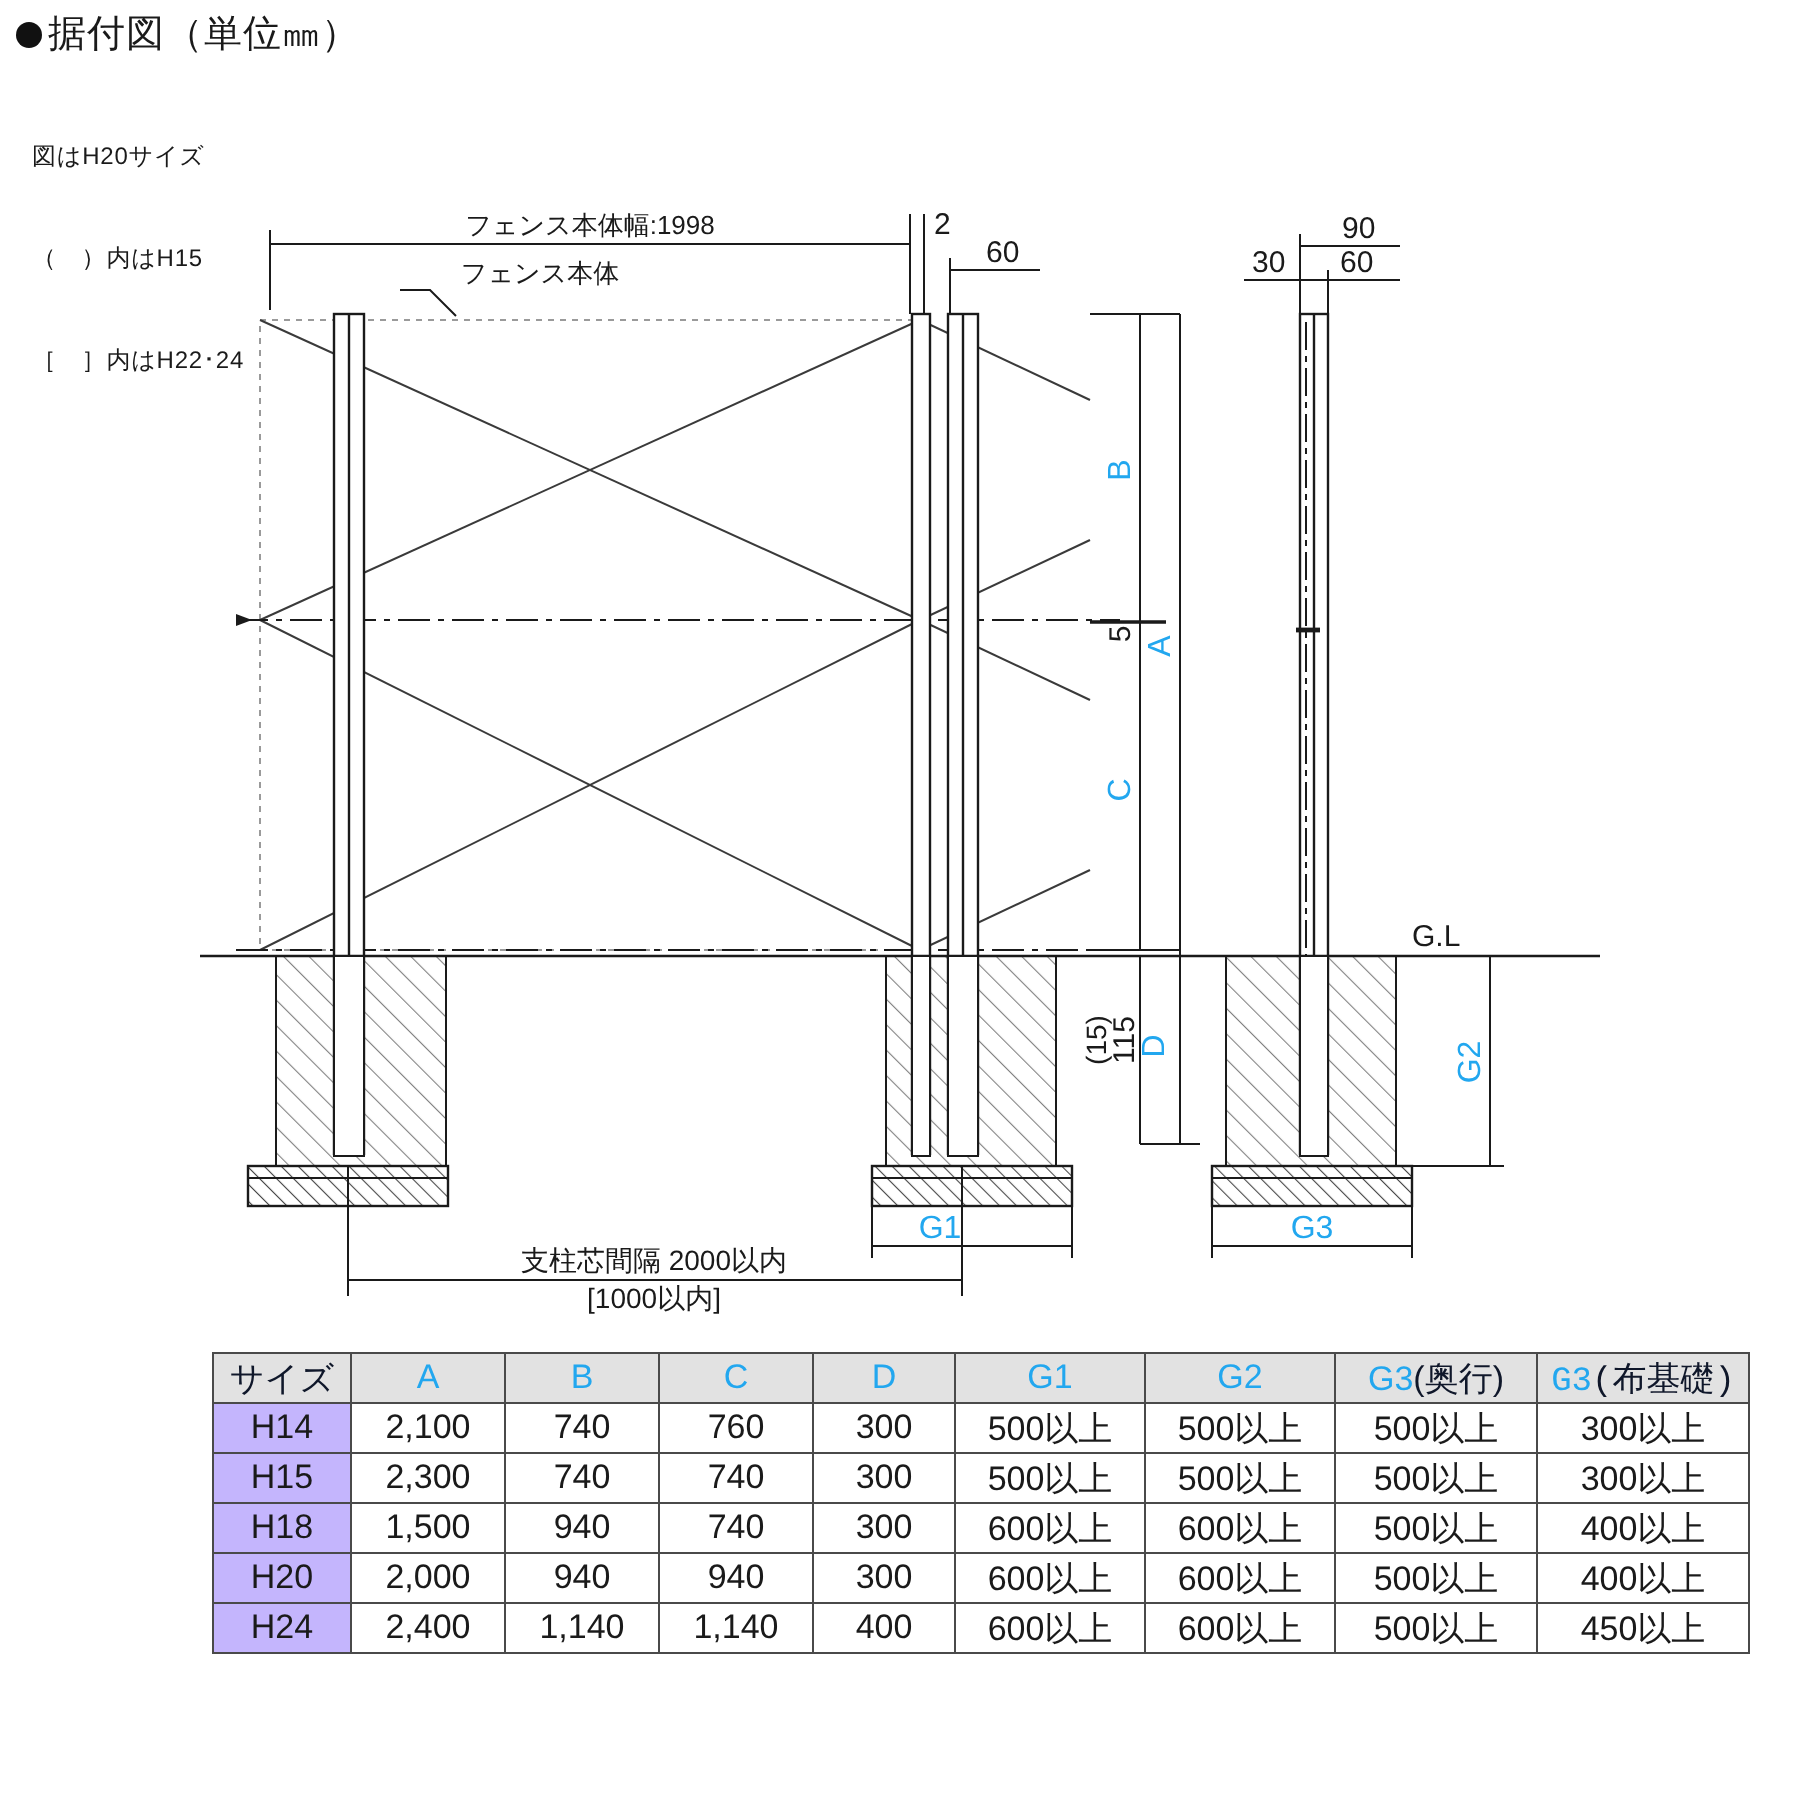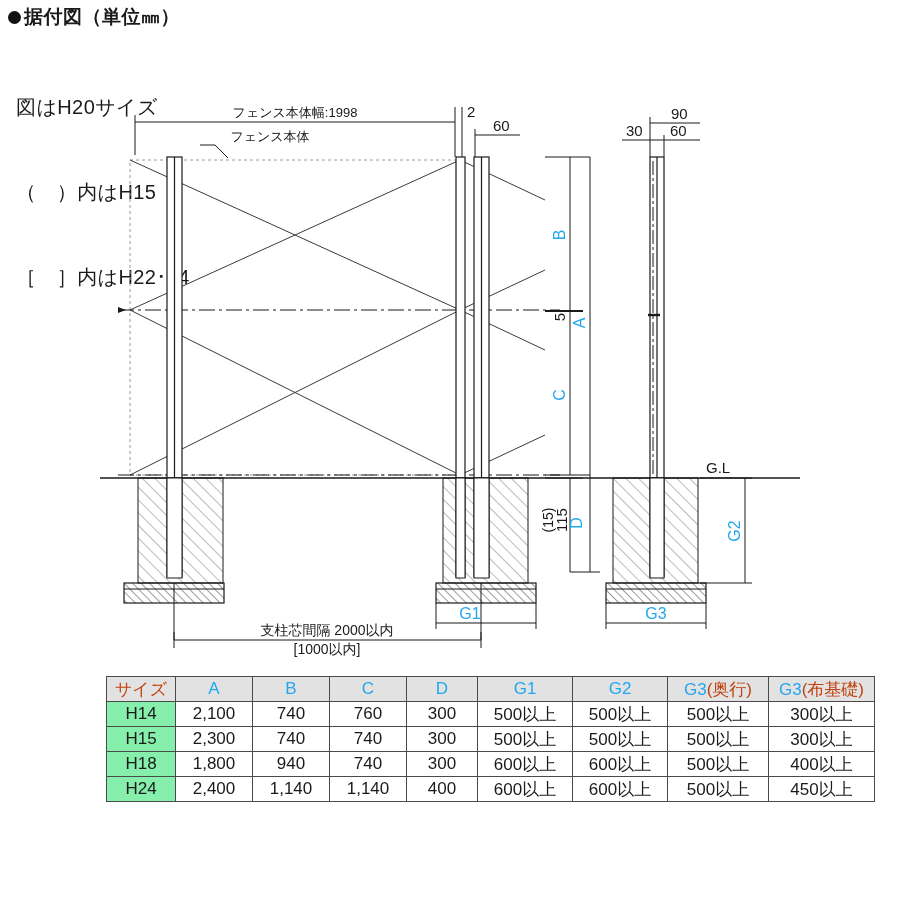--- a/index.html
+++ b/index.html
@@ -8,58 +8,58 @@
     background:#ffffff;
     font-family:"Liberation Sans","DejaVu Sans",sans-serif;
     color:#1a1a1a;
     position:relative;
     overflow:hidden;
   }
   .stage{position:absolute;left:0;top:0;width:900px;height:900px;}
   .abs{position:absolute;}
 
   
-  #title-row{left:8px;top:4px;font-size:19px;letter-spacing:.5px;display:flex;align-items:center;font-weight:bold;}
+  #title-row{left:8px;top:4px;font-size:19px;letter-spacing:.5px;display:flex;align-items:center;}
   #title-bullet{
     width:13px;height:13px;border-radius:50%;background:#111;
     display:inline-block;margin-right:3px;
   }
-  #notes{left:16px;top:36px;font-size:20px;line-height:1.42;white-space:pre;letter-spacing:.4px;}
+  #notes{left:16px;top:36px;font-size:12px;line-height:1.42;white-space:pre;letter-spacing:.4px;}
   .note-line{white-space:pre;}
 
   
   #drawing{left:0;top:95px;width:900px;height:580px;}
 
   
   #spec-table{
     left:106px;top:676px;
     border-collapse:collapse;
     font-size:17px;
   }
   #spec-table td,#spec-table th{
     border:1px solid #4a4a4a;
     height:24px;
     text-align:center;
     padding:0 4px;
     font-weight:normal;
     white-space:nowrap;
   }
   #spec-table thead th{background:#e2e2e2;font-size:17px;}
-  #spec-table tbody td:first-child{background:#86efac;}
+  #spec-table tbody td:first-child{background:#c4b5fd;}
   .col-lbl{color:#22a7ef;}
-  .col-sub{color:#c2410c;}
+  .col-sub{color:#0f172a;}
   .w-size{width:60px;}
   .w-a{width:68px;}
   .w-b{width:68px;}
   .w-c{width:68px;}
   .w-d{width:62px;}
   .w-g1{width:86px;}
   .w-g2{width:86px;}
   .w-g3a{width:92px;}
-  .w-g3b{width:97px;}
+  .w-g3b{width:97px;font-family:Liberation Mono, monospace;}
 </style>
 </head>
 <body>
 
 <div class="stage">
 
   <div class="abs" id="title-row">
     <span id="title-bullet"></span>
       <span>据付図（単位㎜）</span>
   </div>
@@ -294,23 +294,34 @@
         <td>740</td>
         <td>740</td>
         <td>300</td>
         <td>500以上</td>
         <td>500以上</td>
         <td>500以上</td>
         <td>300以上</td>
       </tr>
       <tr>
         <td>H18</td>
-        <td>1,800</td>
+        <td>1,500</td>
         <td>940</td>
         <td>740</td>
+        <td>300</td>
+        <td>600以上</td>
+        <td>600以上</td>
+        <td>500以上</td>
+        <td>400以上</td>
+      </tr>
+      <tr>
+        <td>H20</td>
+        <td>2,000</td>
+        <td>940</td>
+        <td>940</td>
         <td>300</td>
         <td>600以上</td>
         <td>600以上</td>
         <td>500以上</td>
         <td>400以上</td>
       </tr>
       <tr>
         <td>H24</td>
         <td>2,400</td>
         <td>1,140</td>

